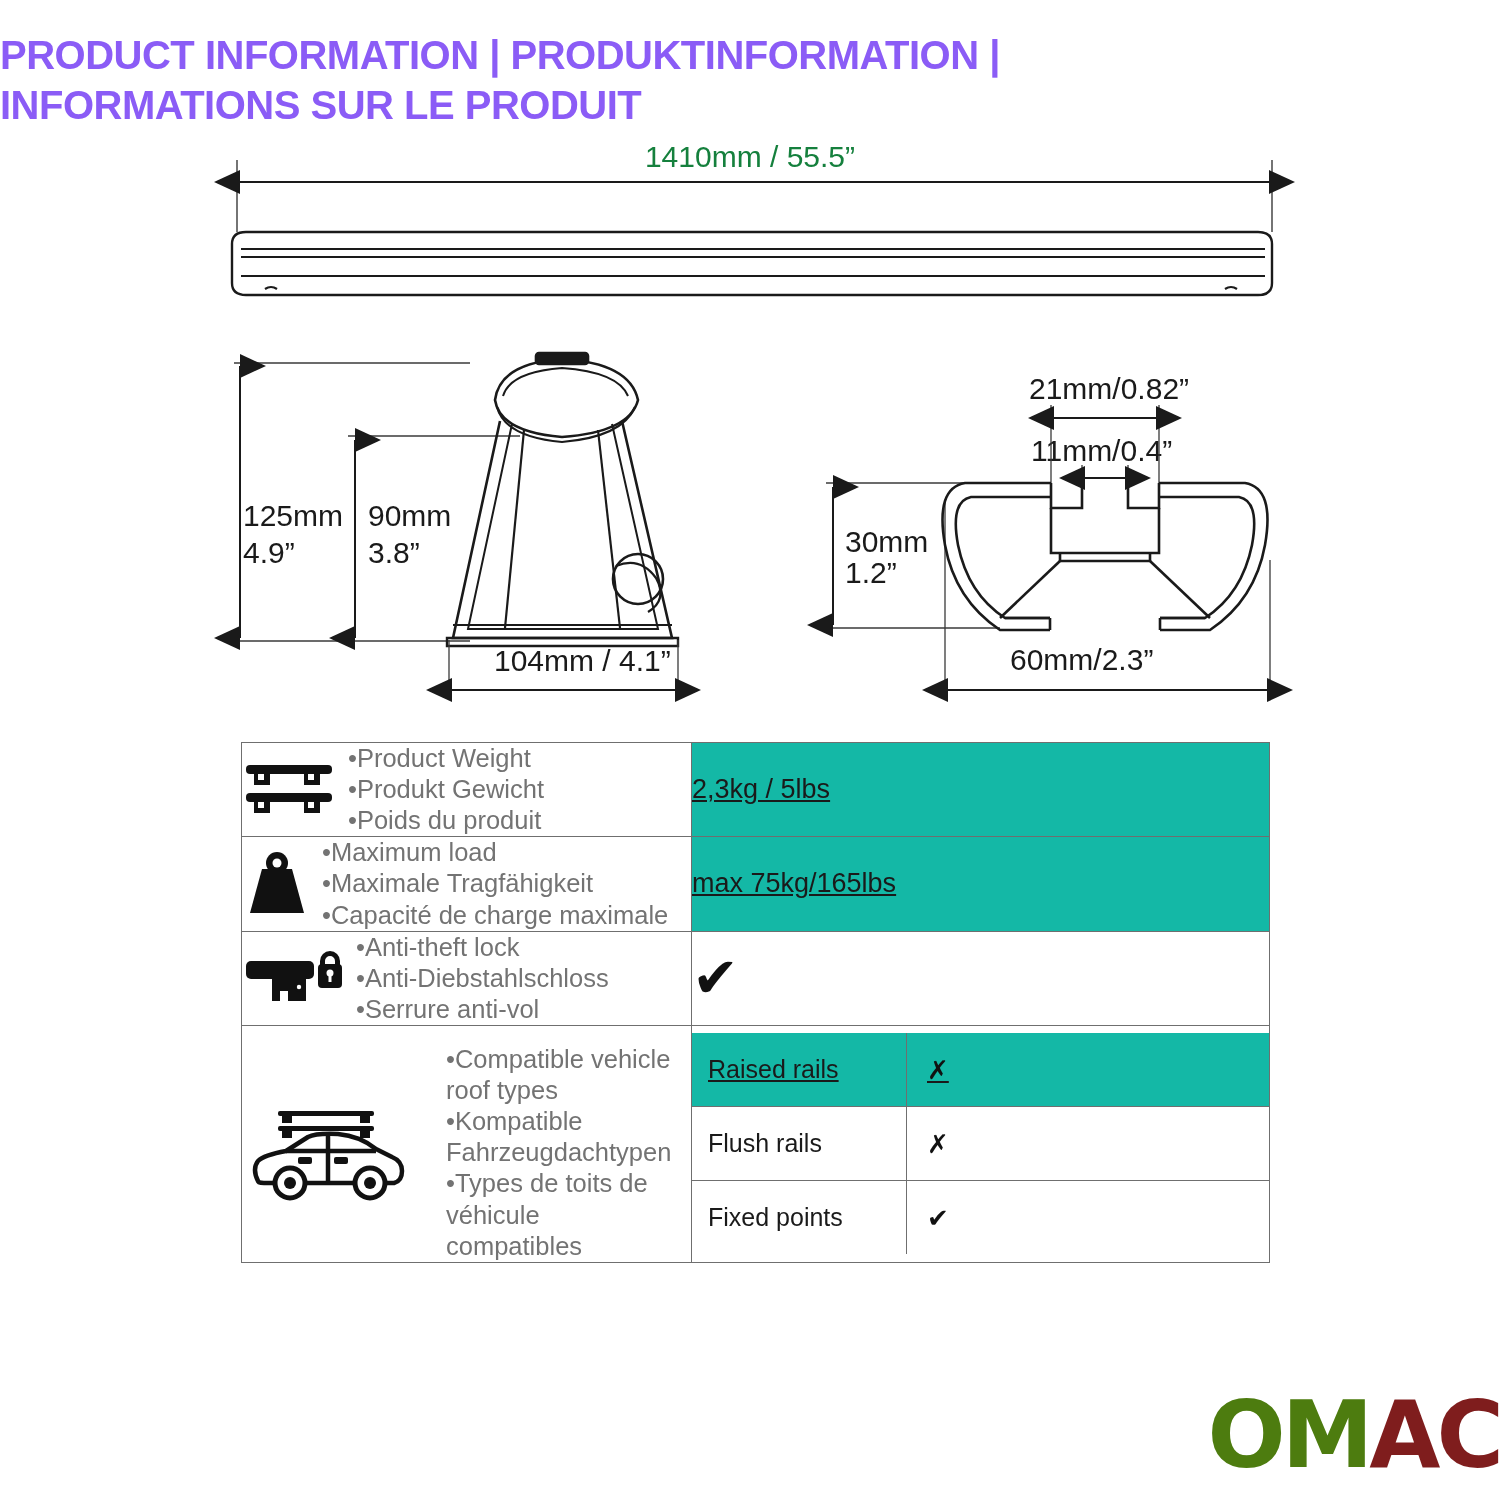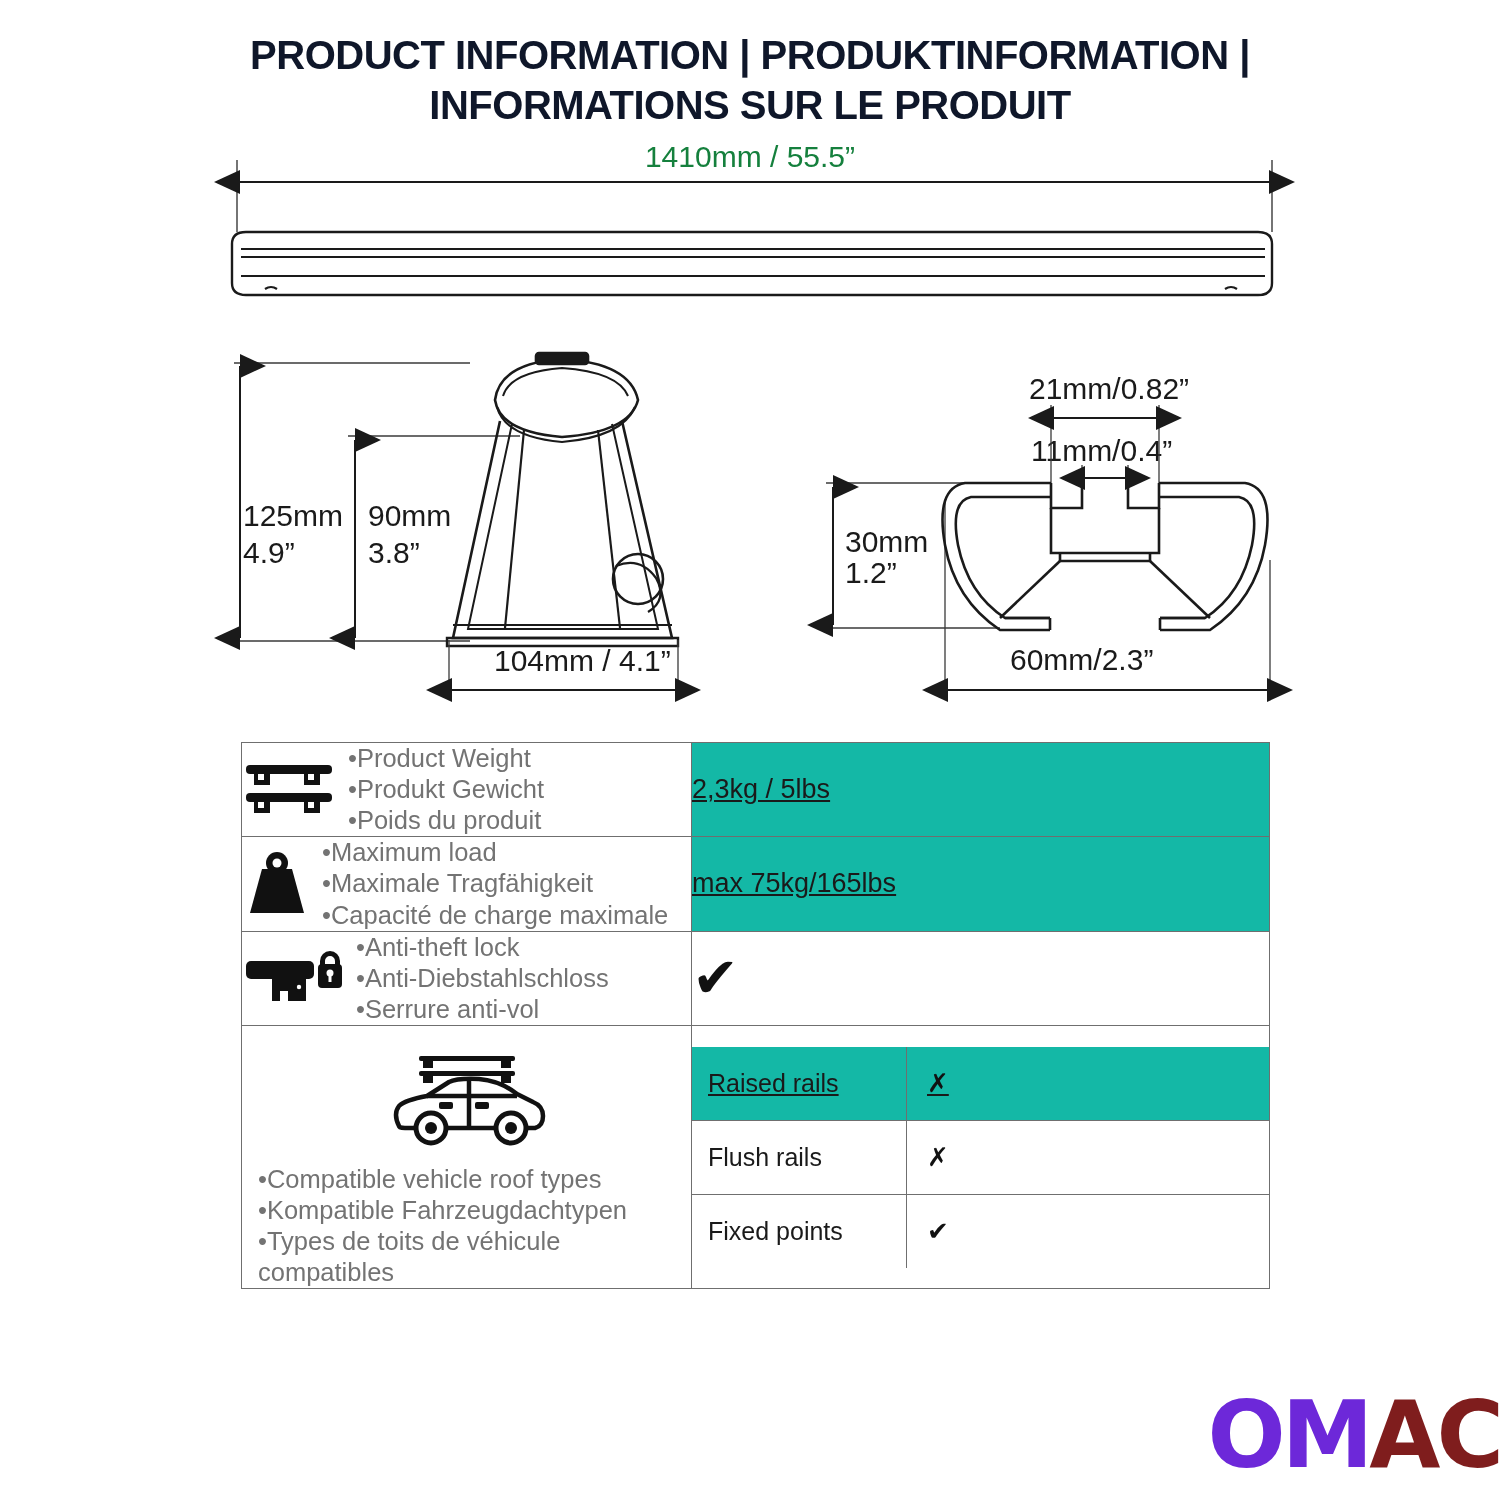--- a/index.html
+++ b/index.html
@@ -15,26 +15,25 @@
     color: #1a1a1a;
     overflow: hidden;
   }
   .page { position: absolute; inset: 0; }
 
   
   .title {
     position: absolute;
     left: 0; right: 0;
     top: 30px;
-    text-align: center;
     font-weight: bold;
     font-size: 40px;
     letter-spacing: -0.5px;
     line-height: 1.25;
-    color: #0f172a;
+    color: #8b5cf6;
   }
   .title .line { display: block; }
 
   
   svg.canvas {
     position: absolute;
     left: 0; top: 0;
     width: 1500px;
     height: 1500px;
     pointer-events: none;
@@ -72,23 +71,23 @@
     color: #1a1a1a;
   }
   .shaded { background: #14b8a6; text-decoration: underline; }
 
   .label-flex {
     display: flex;
     align-items: center;
     gap: 10px;
   }
   .label-flex.col {
-    flex-direction: column;
+    flex-direction: row;
     align-items: center;
-    gap: 12px;
+    gap: 20px;
   }
   .icon-box {
     flex: 0 0 auto;
     display: flex;
     align-items: center;
     justify-content: center;
   }
   .label-lines {
     font-size: 25.5px;
     line-height: 1.22;
@@ -136,21 +135,21 @@
   .logo {
     position: absolute;
     right: 0px;
     bottom: 18px;
     font-family: "DejaVu Sans", sans-serif;
     font-weight: bold;
     font-size: 92px;
     letter-spacing: -4px;
     line-height: 1;
   }
-  .logo .om { color: #6d28d9; }
+  .logo .om { color: #4d7c0f; }
   .logo .ac { color: #7f1d1d; }
 </style>
 </head>
 <body>
 
 <div class="page">
 
   <div class="title">
     <span class="line">PRODUCT INFORMATION | PRODUKTINFORMATION |</span>
     <span class="line">INFORMATIONS SUR LE PRODUIT</span>

